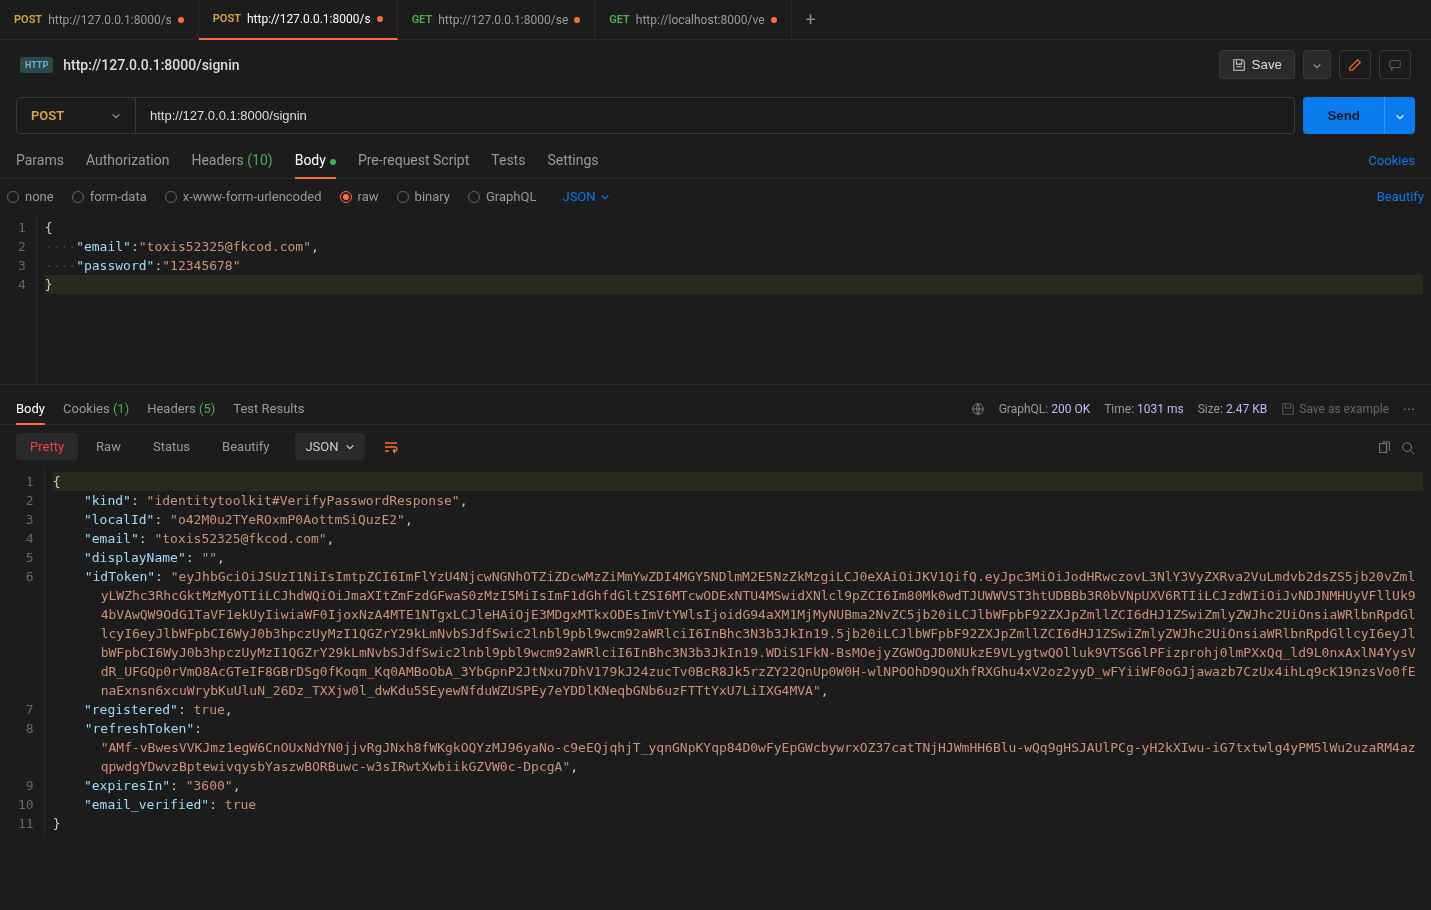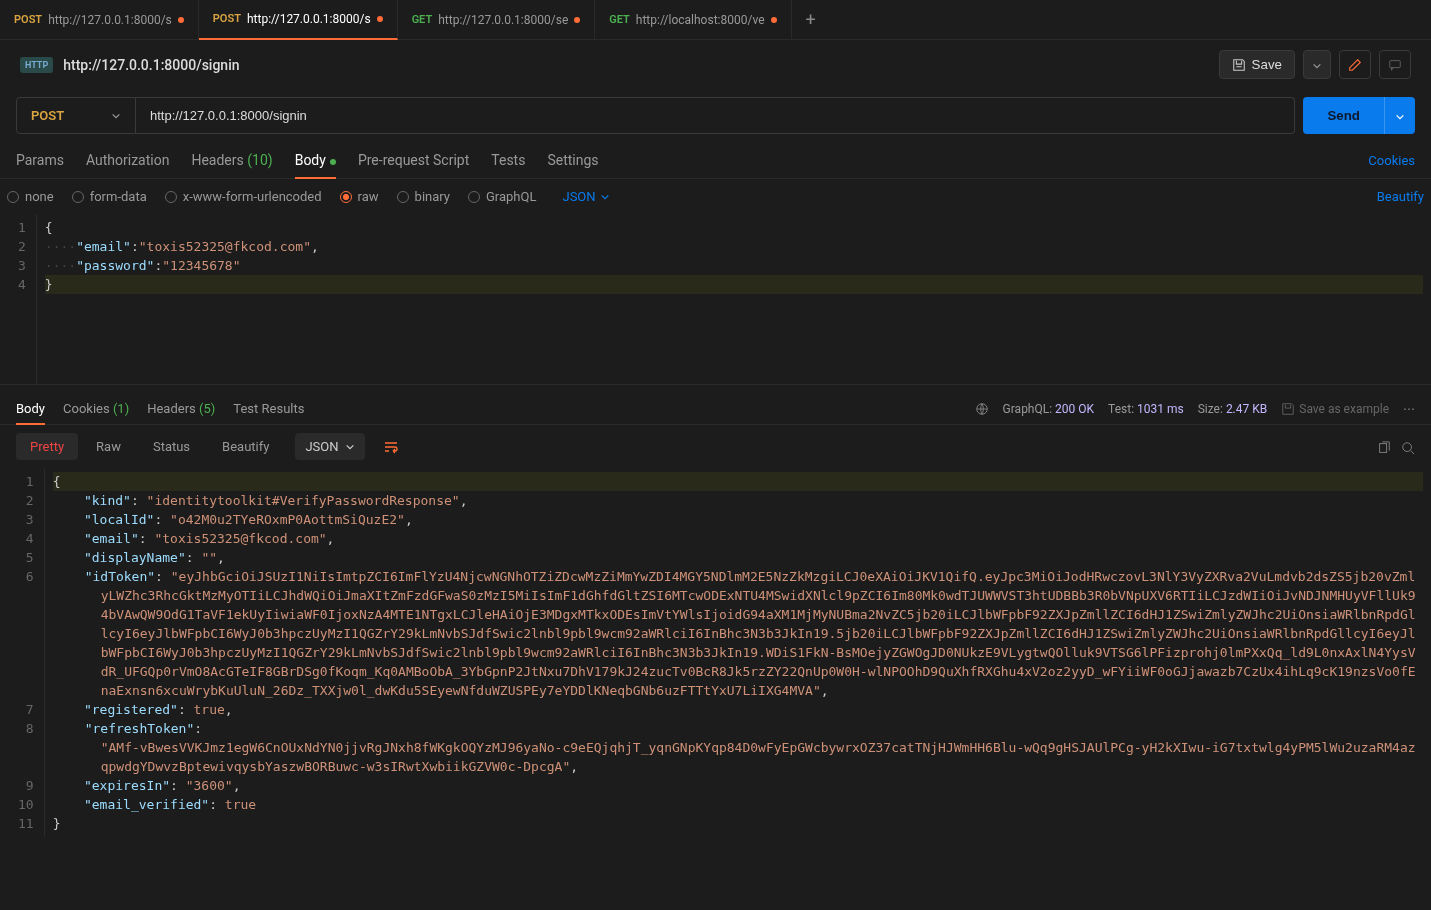--- a/index.html
+++ b/index.html
@@ -362,21 +362,21 @@
   <div class="resp-tab"><span>Headers</span> <span class="green-count">(5)</span></div>
   <div class="resp-tab"><span>Test Results</span></div>
   <div class="resp-meta">
     <span class="globe-icon">
       <svg width="14" height="14" viewBox="0 0 16 16">
           <circle cx="8" cy="8" r="6" stroke="#888" fill="none"></circle>
           <path d="M2 8h12M8 2c2 3 2 9 0 12M8 2c-2 3-2 9 0 12" stroke="#888" fill="none"></path>
         </svg>
     </span>
     <span><span>GraphQL:</span> <span class="val-green">200 OK</span></span>
-    <span><span>Test:</span> <span class="val-green">1031 ms</span></span>
+    <span><span>Time:</span> <span class="val-green">1031 ms</span></span>
     <span><span>Size:</span> <span class="val-green">2.47 KB</span></span>
     <span class="save-example">
       <svg width="14" height="14" viewBox="0 0 16 16">
           <path d="M2 2h10l2 2v10H2V2zm3 1v4h6V3" stroke="#666" fill="none"></path>
         </svg>
       <span>Save as example</span>
     </span>
     <span style="color:#888">⋯</span>
   </div>
 </div>

